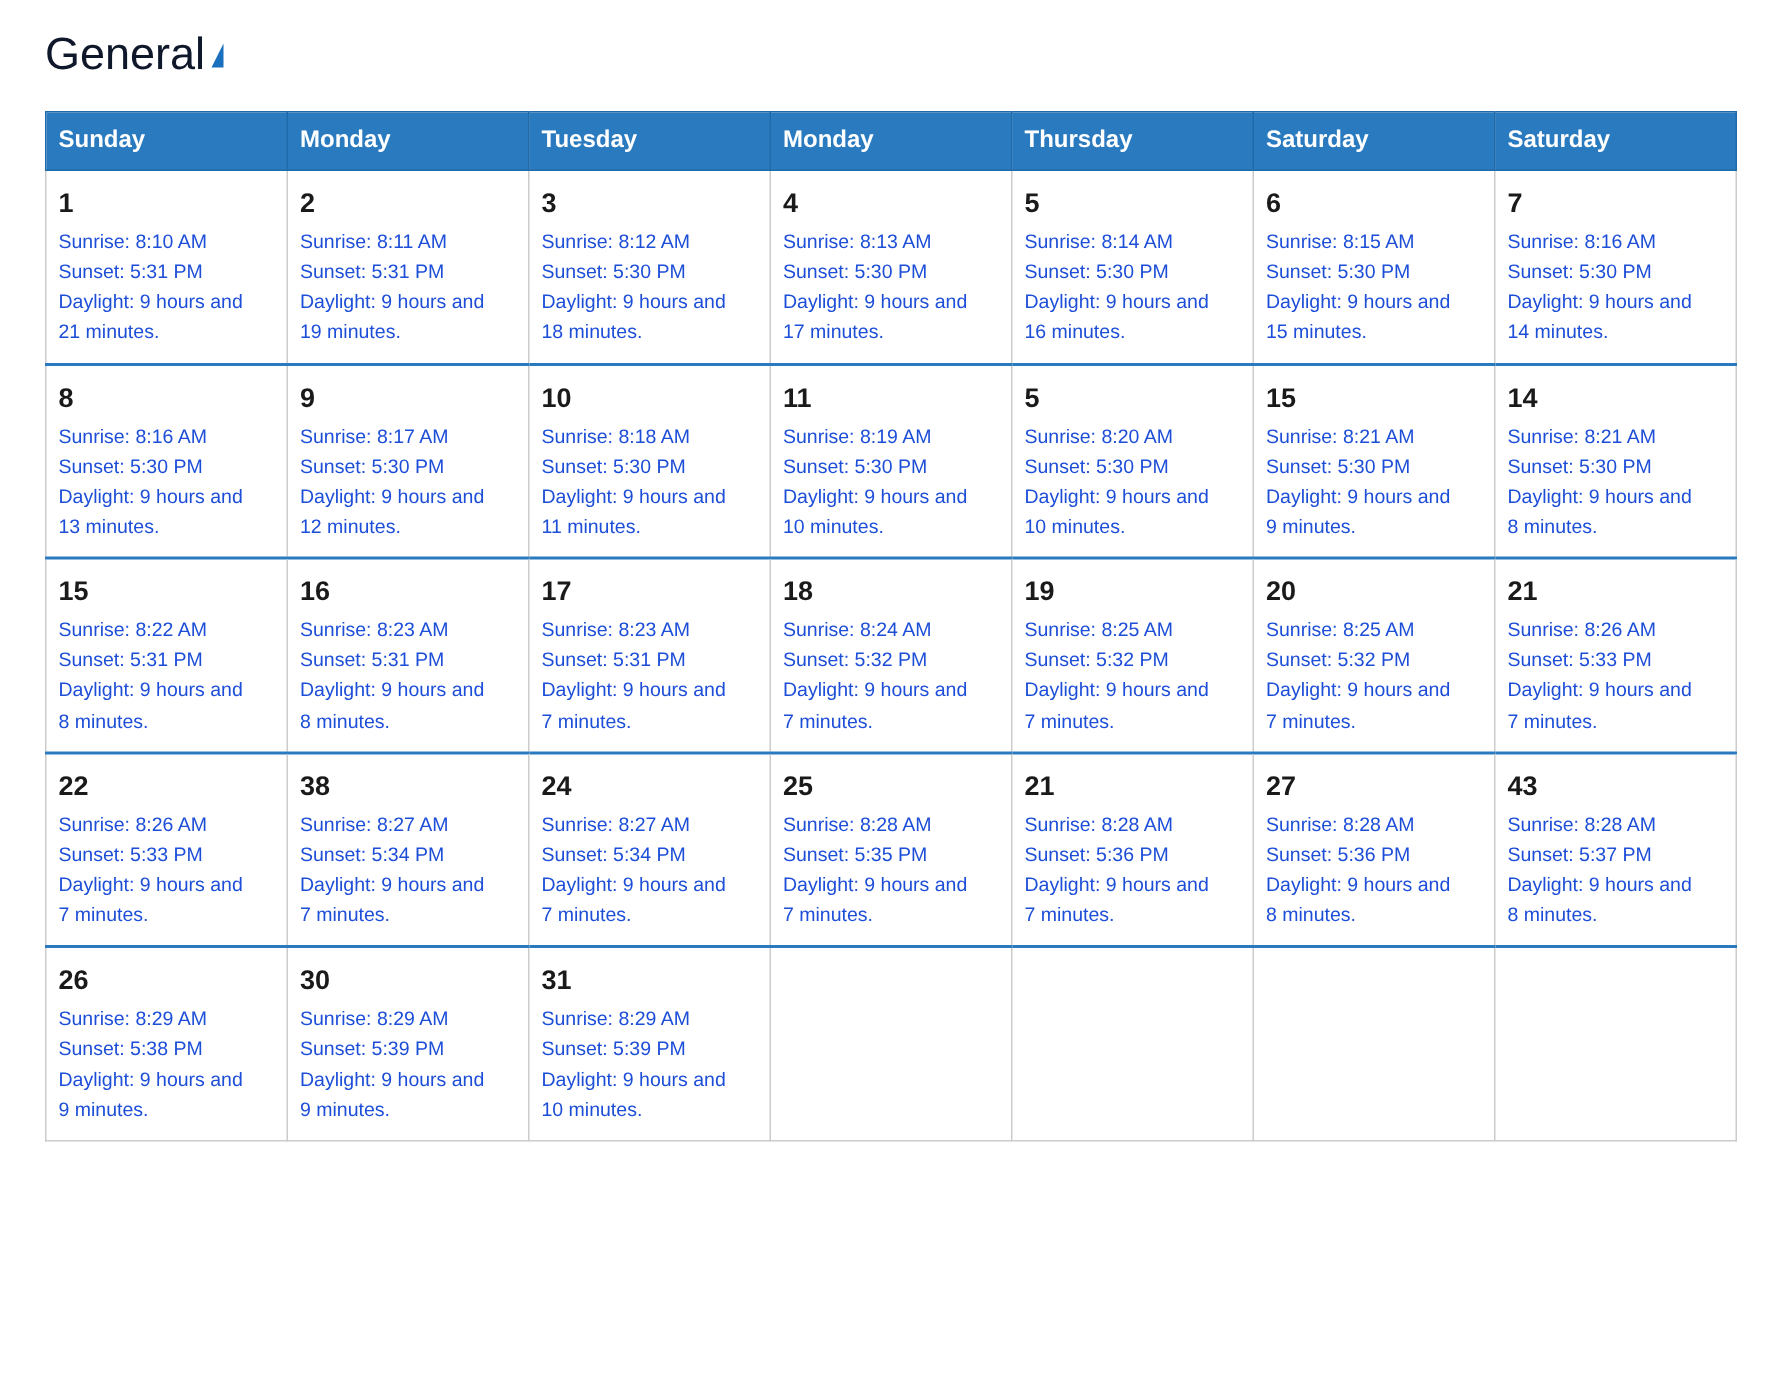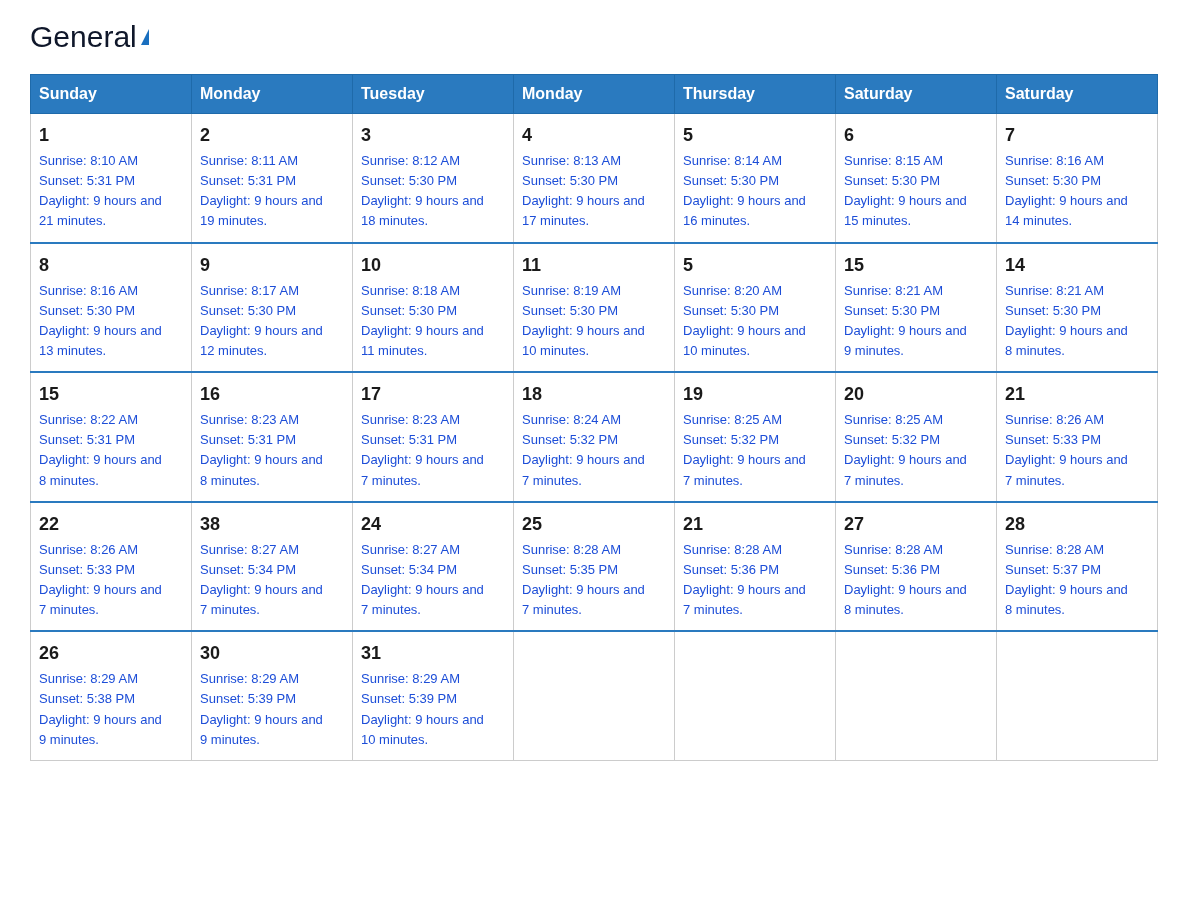--- a/index.html
+++ b/index.html
@@ -223,21 +223,21 @@
         </td>
         <td>
           <span class="day-number">21</span>
           <div class="day-info">Sunrise: 8:28 AM<br>Sunset: 5:36 PM<br>Daylight: 9 hours and<br>7 minutes.</div>
         </td>
         <td>
           <span class="day-number">27</span>
           <div class="day-info">Sunrise: 8:28 AM<br>Sunset: 5:36 PM<br>Daylight: 9 hours and<br>8 minutes.</div>
         </td>
         <td>
-          <span class="day-number">28</span>
+          <span class="day-number">43</span>
           <div class="day-info">Sunrise: 8:28 AM<br>Sunset: 5:37 PM<br>Daylight: 9 hours and<br>8 minutes.</div>
         </td>
       </tr>
       <tr class="row-divider">
         <td>
           <span class="day-number">26</span>
           <div class="day-info">Sunrise: 8:29 AM<br>Sunset: 5:38 PM<br>Daylight: 9 hours and<br>9 minutes.</div>
         </td>
         <td>
           <span class="day-number">30</span>

